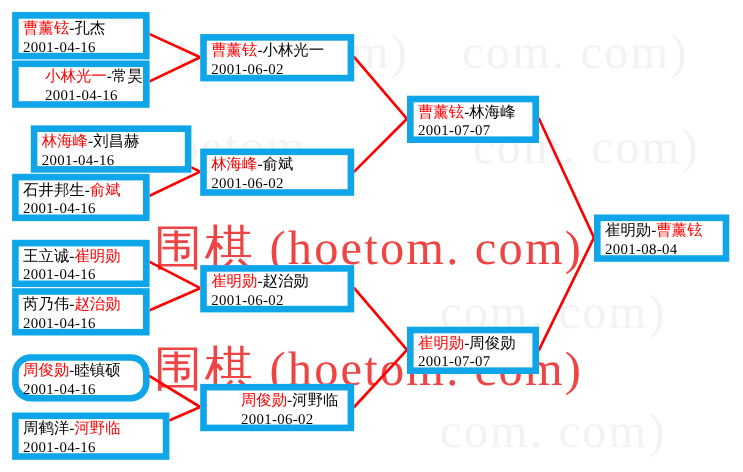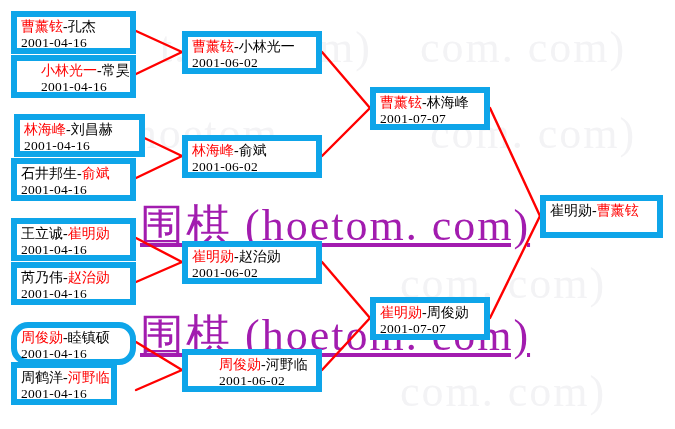--- a/index.html
+++ b/index.html
@@ -24,21 +24,21 @@
     overflow: hidden;
   }
   .wm {
     position: absolute;
     white-space: nowrap;
     color: #f2e3e3;
     font-family: "Liberation Serif", "DejaVu Serif", serif;
     letter-spacing: 2px;
     user-select: none;
   }
-  .wm.cn { color: #a21caf; text-decoration: underline; }
+  .wm.cn { color: #ef4444; }
   .wm.en { color: #f3f3f5; }
 
   
   #links {
     position: absolute;
     left: 0; top: 0;
     width: 675px;
     height: 429px;
     z-index: 1;
     pointer-events: none;
@@ -118,21 +118,21 @@
     <div class="date">2001-04-16</div>
   </div>
 
   <div class="match" style="left:11px; top:55px; width:125px; height:43px;padding-left:24px;">
     <div class="players">
       <span class="win">小林光一</span><span class="sep">-</span><span class="lose">常昊</span>
     </div>
     <div class="date">2001-04-16</div>
   </div>
 
-  <div class="match" style="left:14px; top:114px; width:131px; height:43px;">
+  <div class="match" style="left:28px; top:114px; width:146px; height:43px;">
     <div class="players">
       <span class="win">林海峰</span><span class="sep">-</span><span class="lose">刘昌赫</span>
     </div>
     <div class="date">2001-04-16</div>
   </div>
 
   <div class="match" style="left:11px; top:158px; width:125px; height:43px;">
     <div class="players">
       <span class="lose">石井邦生</span><span class="sep">-</span><span class="win">俞斌</span>
     </div>
@@ -153,21 +153,21 @@
     <div class="date">2001-04-16</div>
   </div>
 
   <div class="match" style="left:11px; top:322px; width:125px; height:43px;border-radius:17px;">
     <div class="players">
       <span class="win">周俊勋</span><span class="sep">-</span><span class="lose">睦镇硕</span>
     </div>
     <div class="date">2001-04-16</div>
   </div>
 
-  <div class="match" style="left:11px; top:362px; width:106px; height:43px;">
+  <div class="match" style="left:11px; top:375px; width:143px; height:43px;">
     <div class="players">
       <span class="lose">周鹤洋</span><span class="sep">-</span><span class="win">河野临</span>
     </div>
     <div class="date">2001-04-16</div>
   </div>
 
   <div class="match" style="left:182px; top:31px; width:140px; height:43px;">
     <div class="players">
       <span class="win">曹薰铉</span><span class="sep">-</span><span class="lose">小林光一</span>
     </div>
@@ -206,15 +206,16 @@
     <div class="players">
       <span class="win">崔明勋</span><span class="sep">-</span><span class="lose">周俊勋</span>
     </div>
     <div class="date">2001-07-07</div>
   </div>
 
   <div class="match" style="left:540px; top:195px; width:123px; height:43px;">
     <div class="players">
       <span class="lose">崔明勋</span><span class="sep">-</span><span class="win">曹薰铉</span>
     </div>
+    <div class="date">2001-08-04</div>
   </div>
 
 </div>
 
 </body></html>

